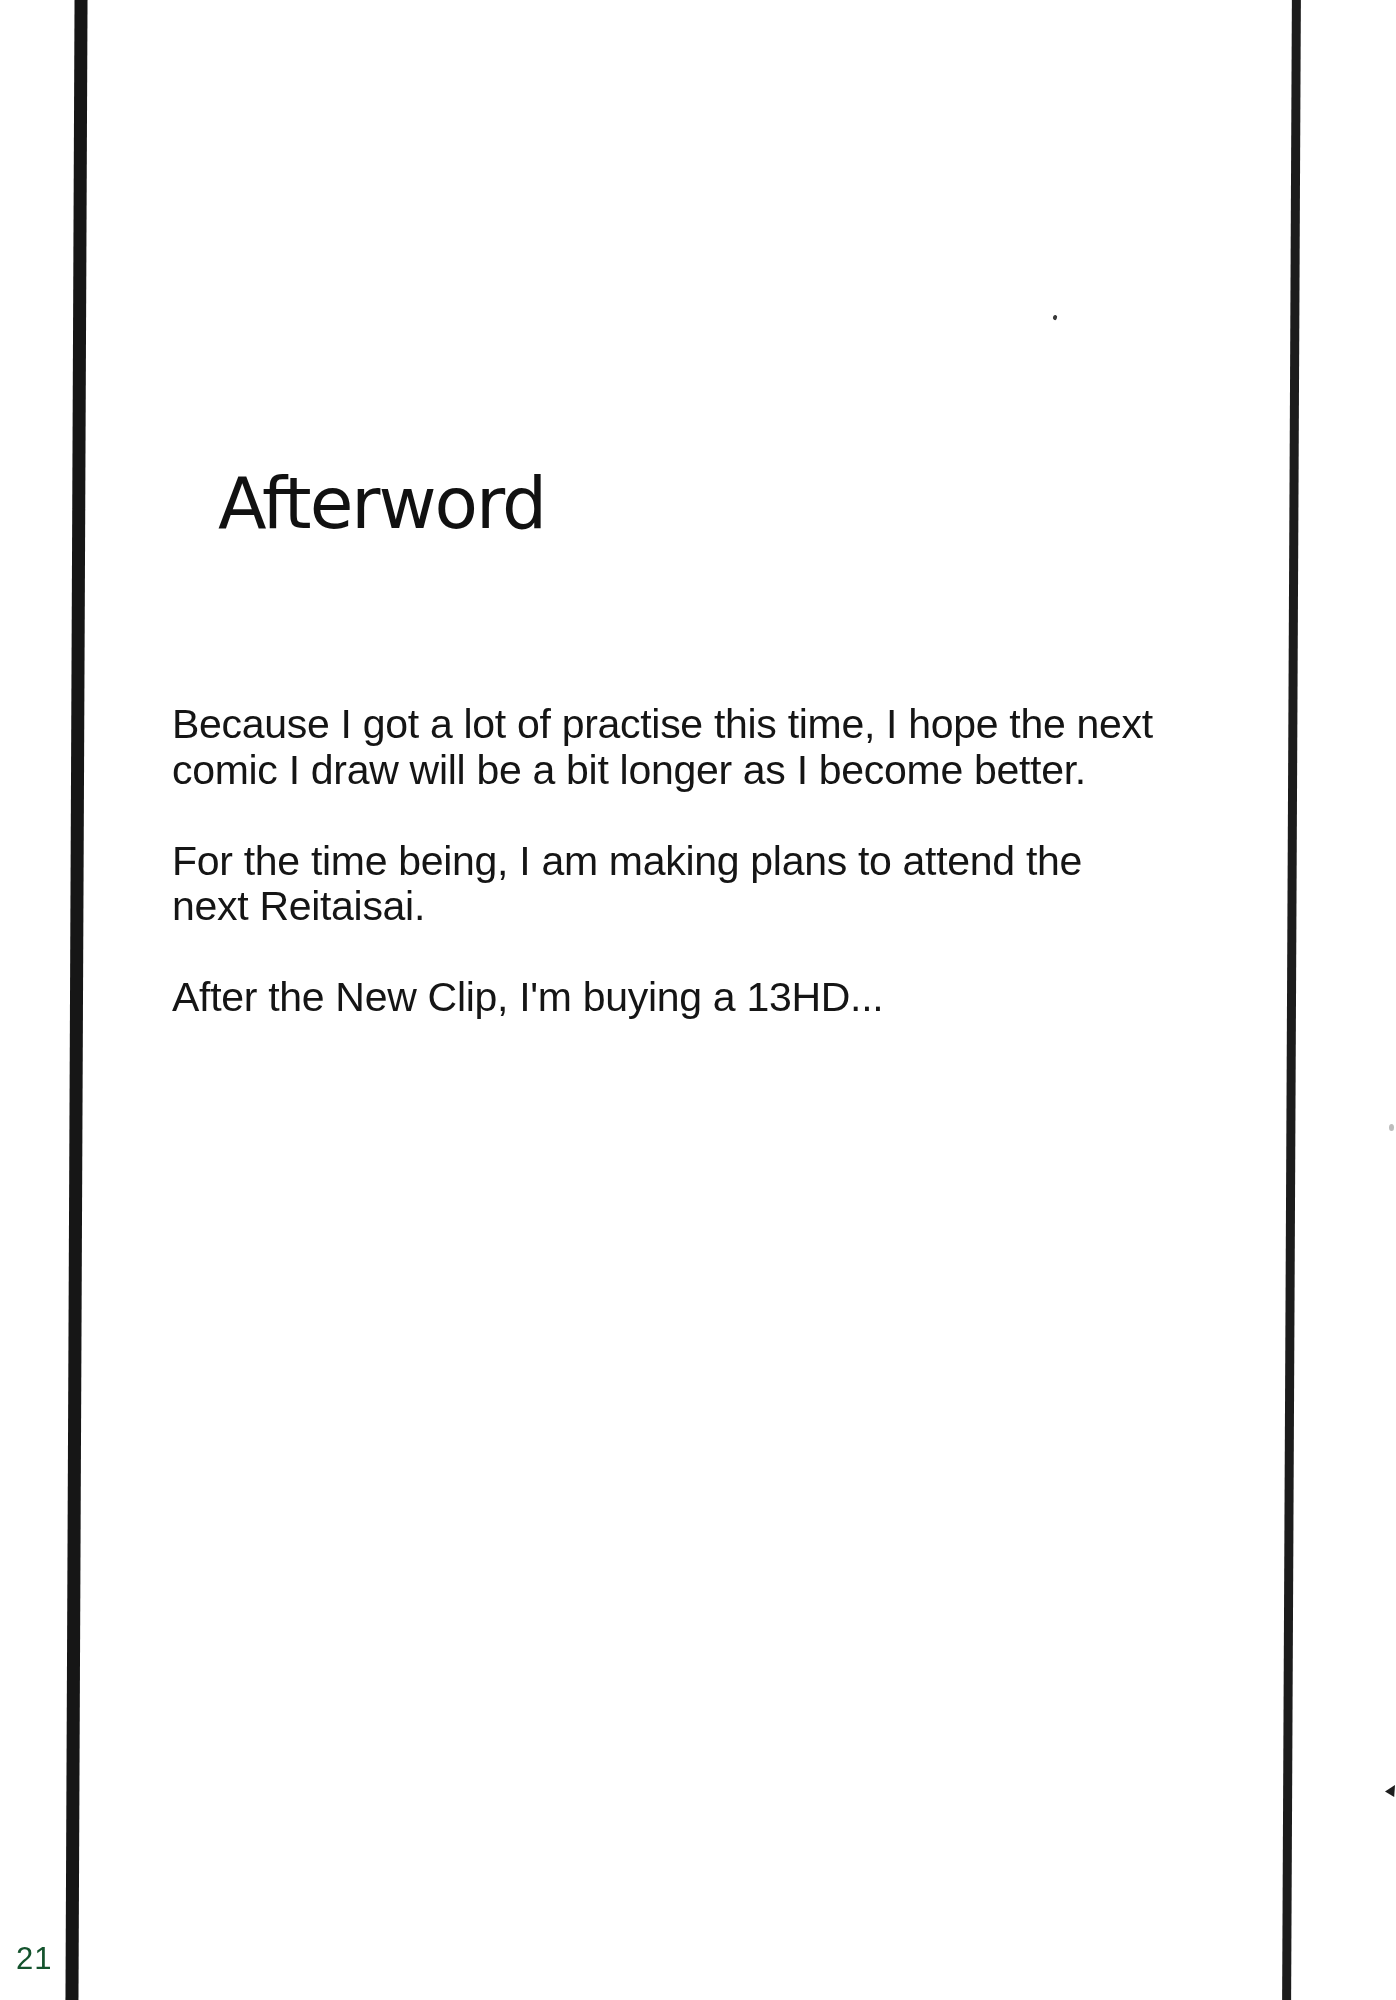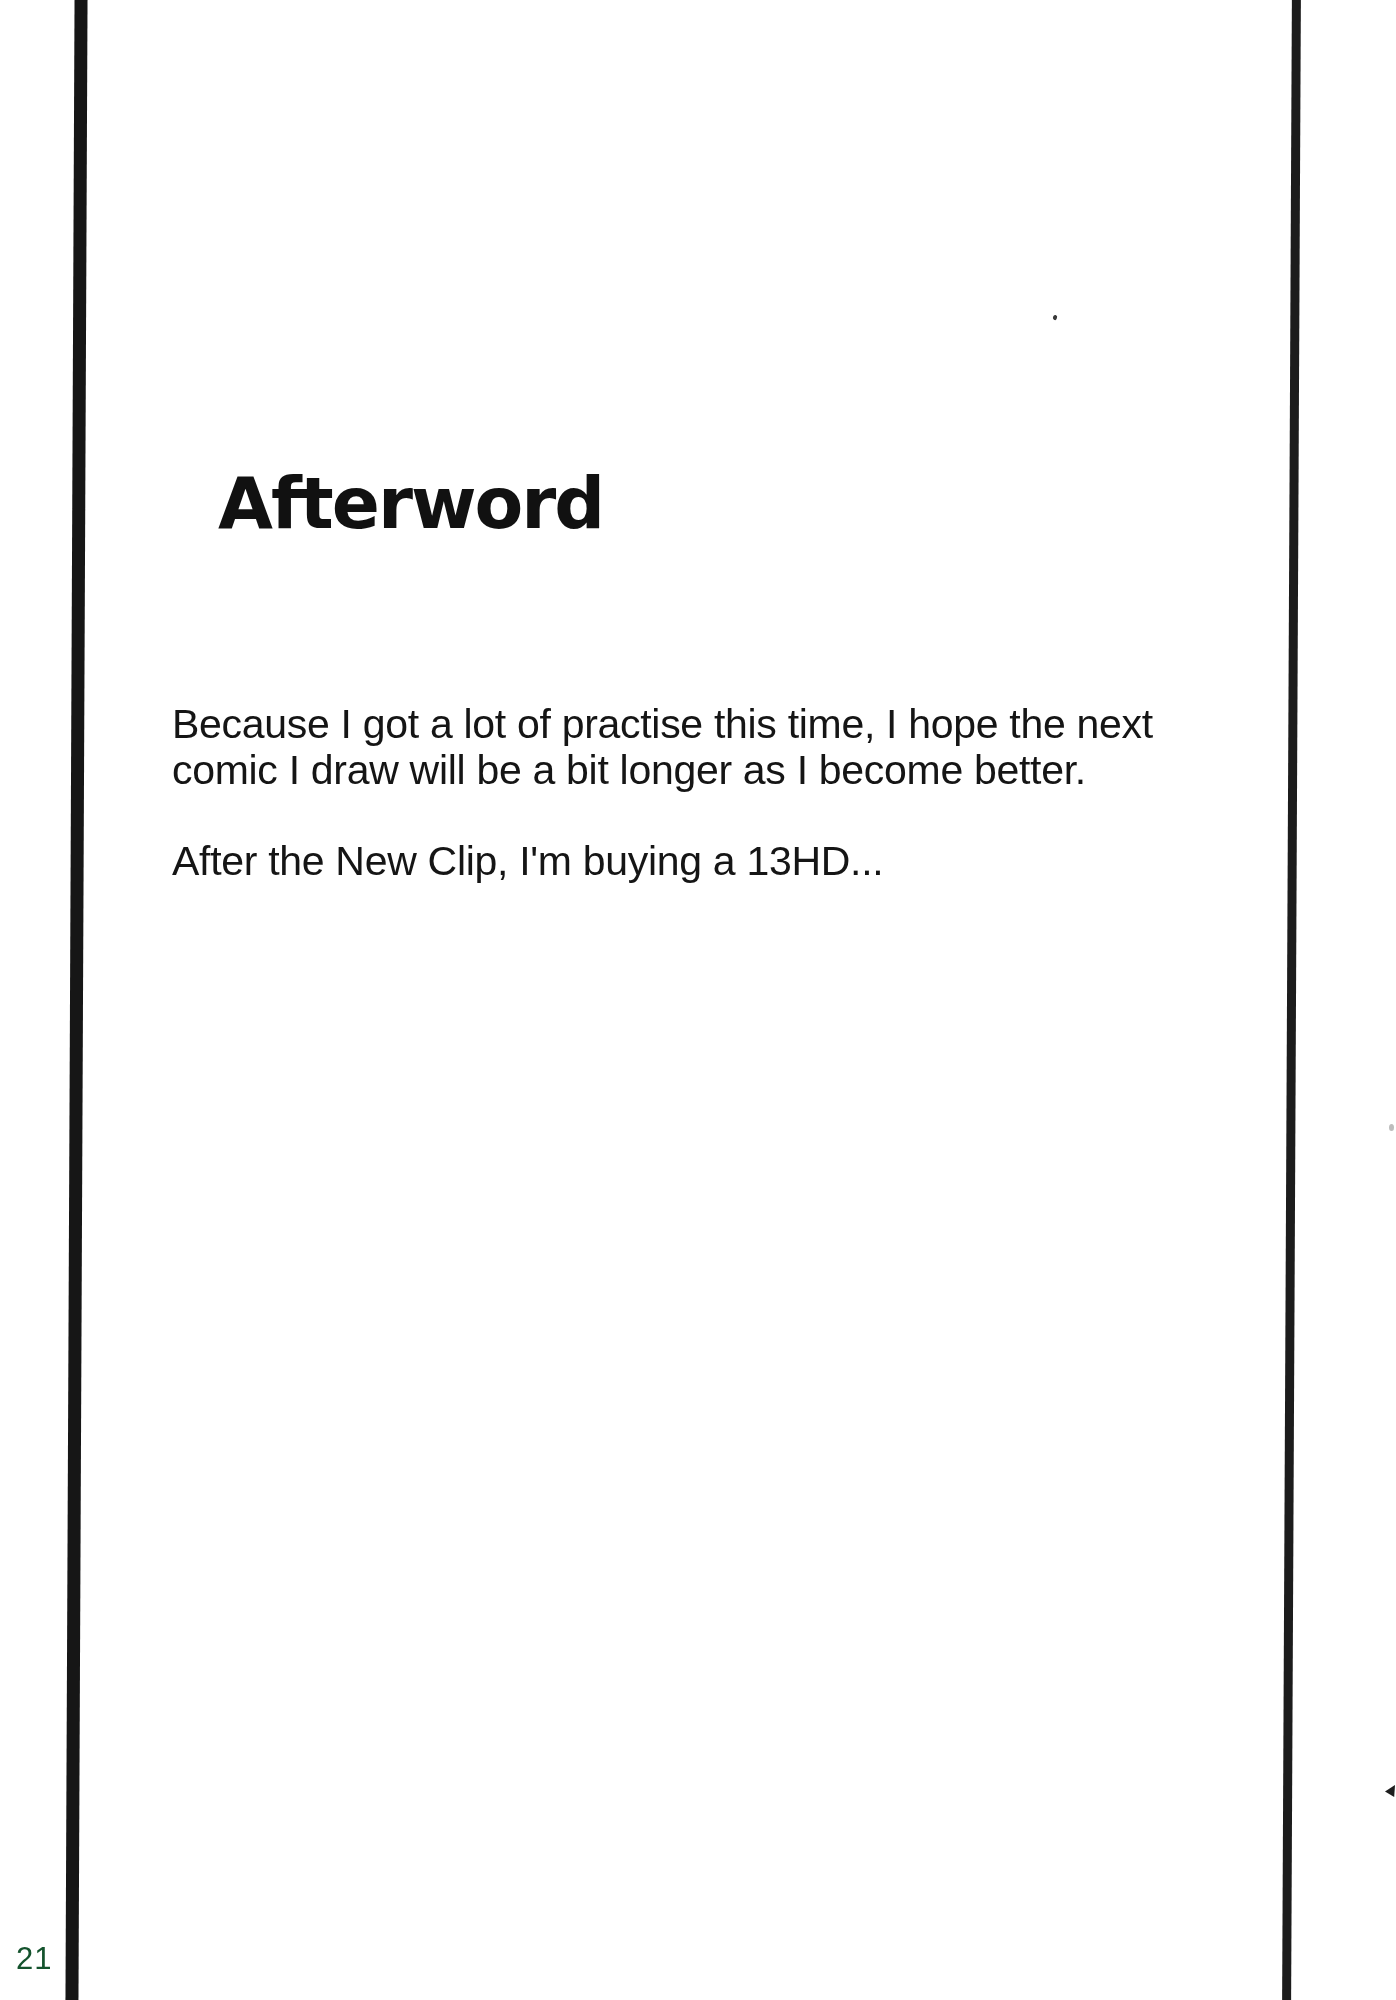--- a/index.html
+++ b/index.html
@@ -39,21 +39,21 @@
     height: 2004px;
     background: #1c1c1c;
     transform: rotate(0.28deg);
   }
   .heading {
     position: absolute;
     left: 218px;
     top: 468px;
     margin: 0;
     font-family: "DejaVu Sans", sans-serif;
-    font-weight: bold;
+    font-weight: normal;
     font-size: 71px;
     line-height: 71px;
     letter-spacing: -2px;
     color: #111;
     white-space: nowrap;
   }
   .body-text {
     position: absolute;
     left: 172px;
     top: 702px;
@@ -104,20 +104,22 @@
 <div class="page">
 
   <div class="bar-left"></div>
   <div class="line-right"></div>
 
   <h1 class="heading">Afterword</h1>
 
   <div class="body-text">
     <p>Because I got a lot of practise this time, I hope the next
 comic I draw will be a bit longer as I become better.</p>
+    <p>For the time being, I am making plans to attend the
+next Reitaisai.</p>
     <p>After the New Clip, I'm buying a 13HD...</p>
   </div>
 
   <div class="page-number">21</div>
 
   <div class="artifact dot"></div>
   <div class="artifact smudge"></div>
   <div class="artifact blob"></div>
 
 </div>

